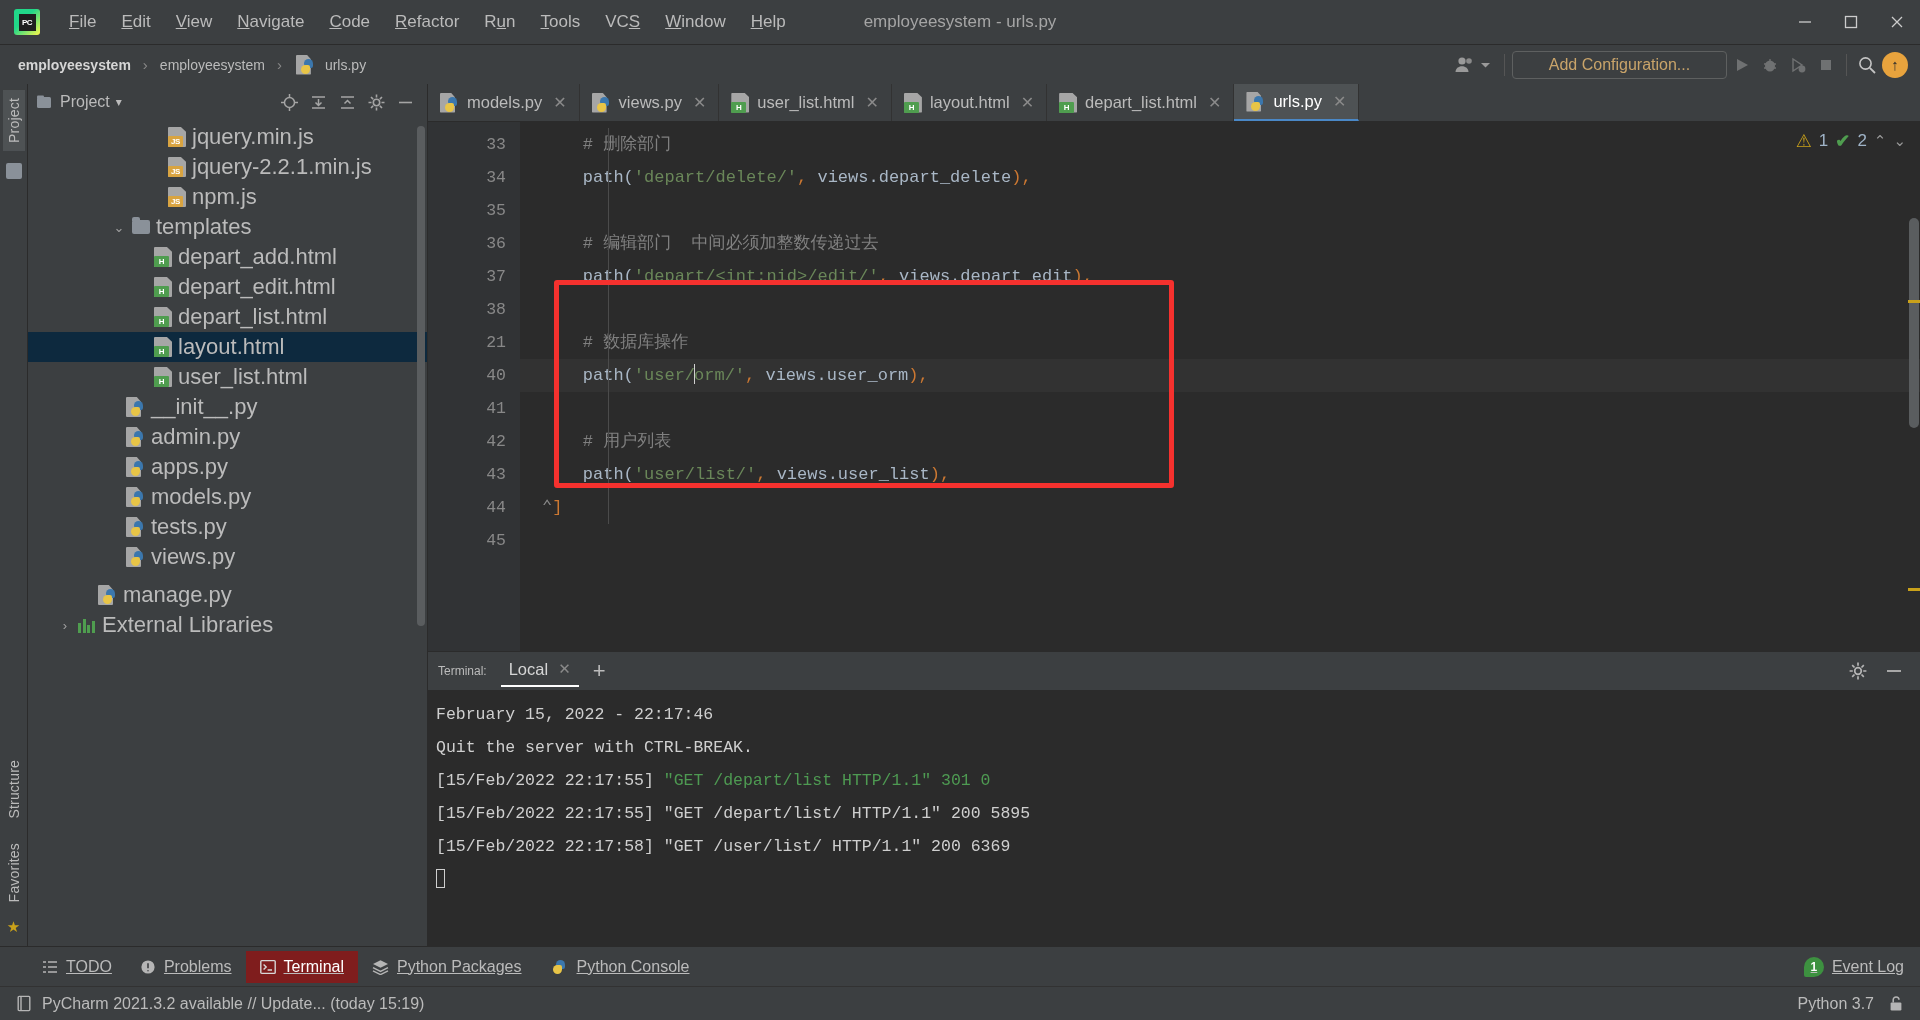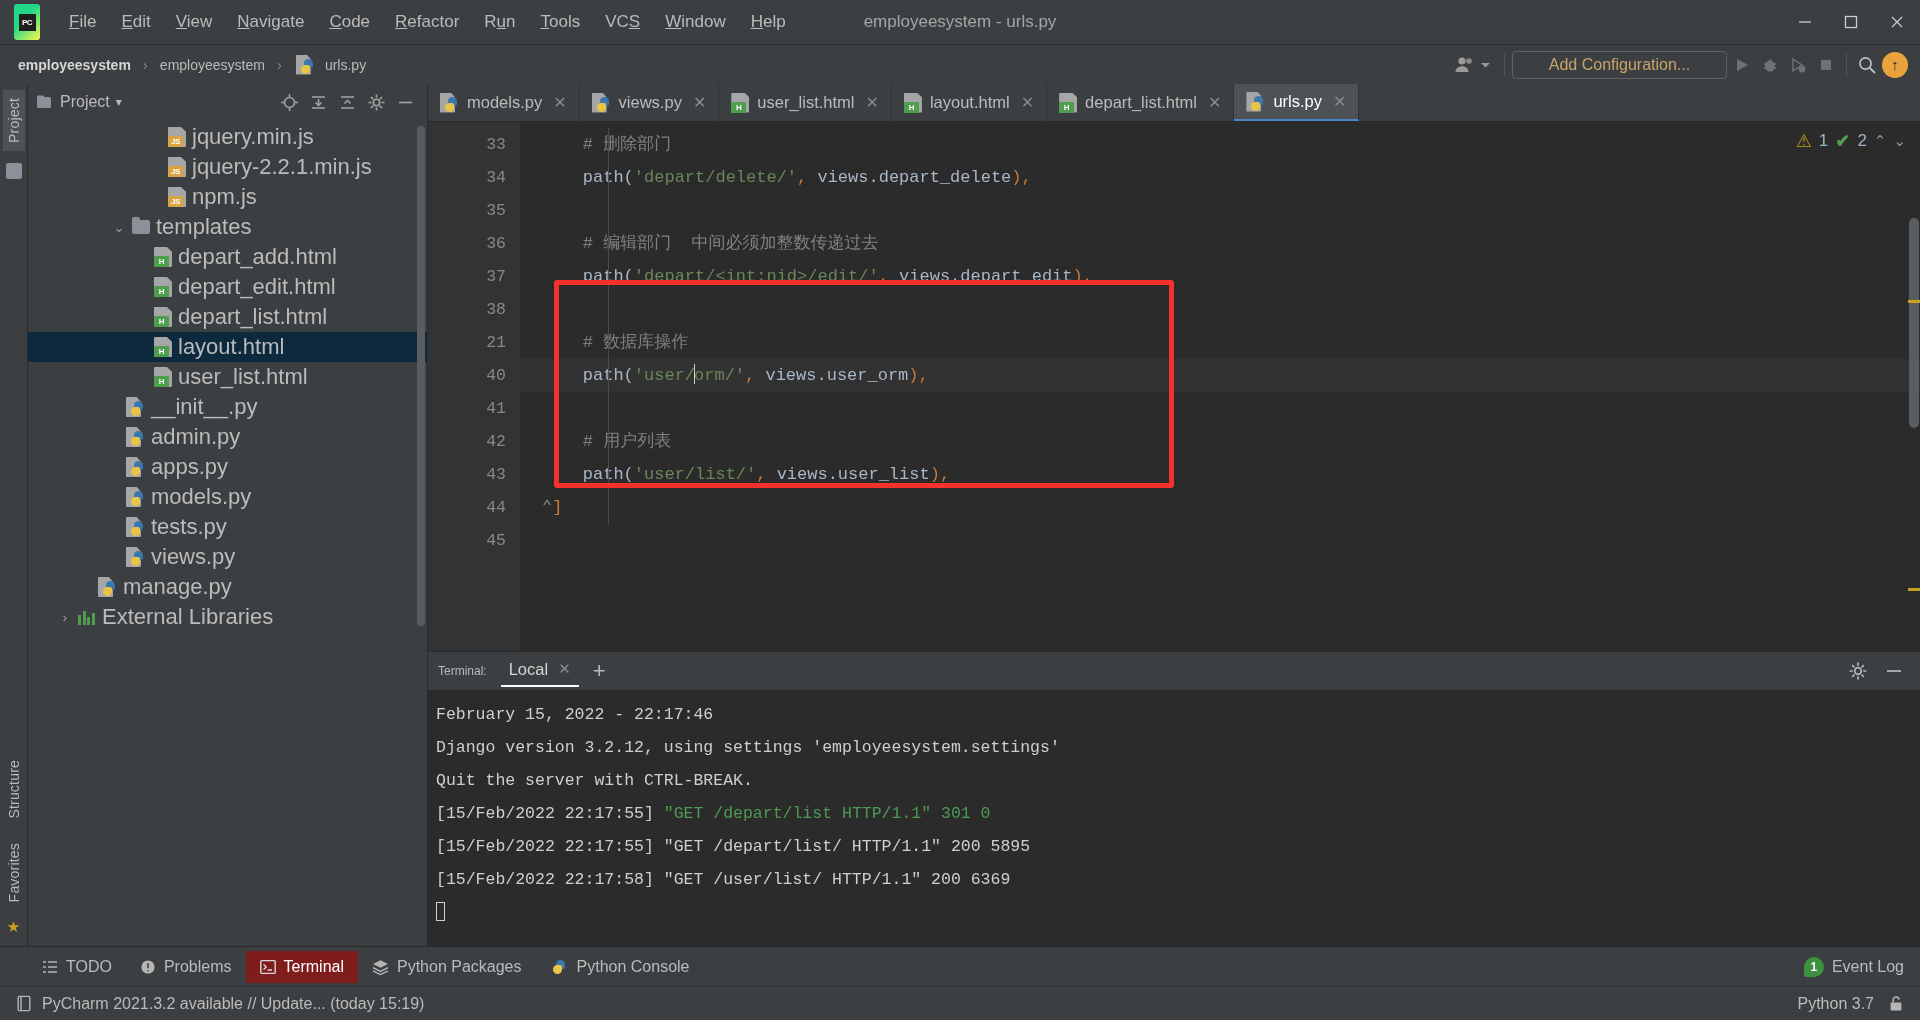--- a/index.html
+++ b/index.html
@@ -11,21 +11,21 @@
     -webkit-font-smoothing: antialiased;
   }
   .app { position:relative; width:1920px; height:1020px; display:flex; flex-direction:column; }
 
   
   .titlebar {
     height:44px; background:#3c3f41; display:flex; align-items:center;
     flex:0 0 44px; position:relative;
   }
   .pc-logo {
-    width:26px; height:36px; margin-left:14px; border-radius:3px; position:relative;
+    width:26px; height:26px; margin-left:14px; border-radius:3px; position:relative;
     background:linear-gradient(135deg,#21d789 0%,#21d789 40%,#fcf84a 100%);
     display:flex; align-items:center; justify-content:center;
   }
   .pc-logo .inner {
     width:17px; height:17px; background:#1f1f1f; color:#ffffff;
     font-size:8px; font-weight:bold; display:flex; align-items:center; justify-content:center;
     letter-spacing:-0.5px; font-family:"Liberation Sans", sans-serif;
   }
   .menubar { display:flex; align-items:center; margin-left:18px; gap:3px; }
   .menu-item {
@@ -191,21 +191,21 @@
     font-family:"Liberation Mono", monospace; font-size:16.5px; color:#cfcfcf;
   }
   .tline { height:33px; line-height:33px; white-space:pre; }
   .t-green { color:#4e9a52; }
   .t-link { color:#4a88c7; text-decoration:underline; }
   .tcursor { display:inline-block; width:9px; height:19px; border:1px solid #cfcfcf; vertical-align:-4px; }
 
   
   .toolwin {
     height:40px; flex:0 0 40px; background:#3c3f41; display:flex; align-items:center;
-    border-top:1px solid #2b2b2b; padding-left:28px; gap:0;
+    border-top:1px solid #2b2b2b; padding-left:28px; gap:0;text-decoration:underline;
   }
   .twbtn {
     display:flex; align-items:center; gap:8px; font-size:16px; color:#bbbbbb; padding:7px 14px;
   }
   .twbtn.active { background:#7f1d1d; color:#ffffff; }
   .tw-right { margin-left:auto; display:flex; align-items:center; gap:8px; padding-right:16px; }
   .evt-badge {
     width:20px; height:20px; border-radius:50% 50% 50% 2px; background:#3d9140; color:#ffffff;
     font-size:12px; font-weight:bold; display:flex; align-items:center; justify-content:center;
   }
@@ -468,21 +468,21 @@
           <span class="tlabel">tests.py</span>
         </div>
         <div class="trow" style="padding-left:98px;">
           <span class="pyicon">
               <span class="page"></span>
               <span class="py1"></span>
               <span class="py2"></span>
             </span>
           <span class="tlabel">views.py</span>
         </div>
-        <div class="trow" style="padding-left:70px;">
+        <div class="trow" style="padding-left:70px;margin-top:8px;">
           <span class="pyicon">
               <span class="page"></span>
               <span class="py1"></span>
               <span class="py2"></span>
             </span>
           <span class="tlabel">manage.py</span>
         </div>
         <div class="trow" style="padding-left:30px;">
           <span class="twig">›</span>
           <span class="liberr">
@@ -631,21 +631,20 @@
                 <path d="M10 1.6v3.2M10 15.2v3.2M1.6 10h3.2M15.2 10h3.2M4.2 4.2l2.3 2.3M13.5 13.5l2.3 2.3M15.8 4.2l-2.3 2.3M6.5 13.5l-2.3 2.3" stroke="#b5b5b5" stroke-width="1.7"></path>
               </svg>
             <svg width="20" height="20" viewBox="0 0 20 20">
                 <path d="M3 10h14" stroke="#b5b5b5" stroke-width="1.8"></path>
               </svg>
           </div>
         </div>
 
         <div class="termbody">
           <div class="tline">February 15, 2022 - 22:17:46</div>
-          <div class="tline">Django version 3.2.12, using settings 'employeesystem.settings'</div>
           <div class="tline">Quit the server with CTRL-BREAK.</div>
           <div class="tline"><span>[15/Feb/2022 22:17:55] </span><span class="t-green">"GET /depart/list HTTP/1.1" 301 0</span></div>
           <div class="tline">[15/Feb/2022 22:17:55] "GET /depart/list/ HTTP/1.1" 200 5895</div>
           <div class="tline">[15/Feb/2022 22:17:58] "GET /user/list/ HTTP/1.1" 200 6369</div>
           <div class="tline"><span class="tcursor"></span></div>
         </div>
       </div>
 
     </div>
   </div>

